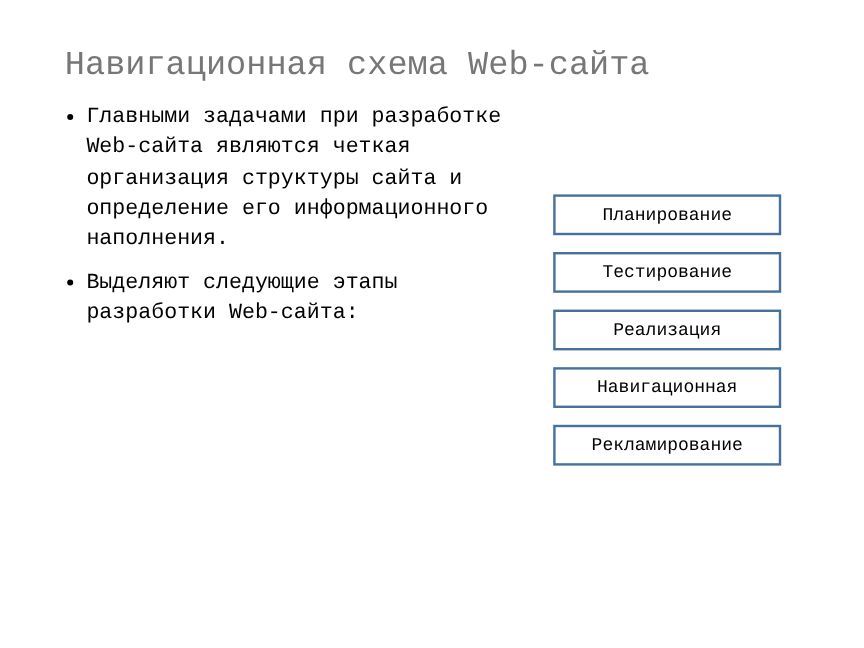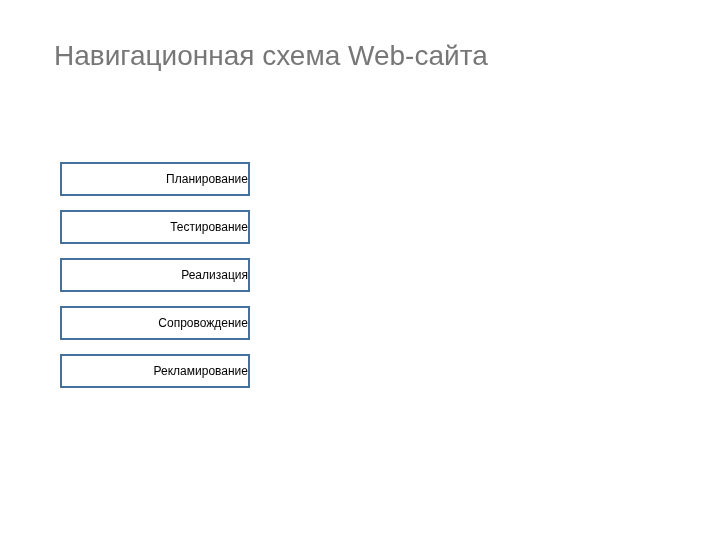--- a/index.html
+++ b/index.html
@@ -11,20 +11,21 @@
       font-family: "Segoe UI", Arial, sans-serif;
       background: #fff;
       color: #000;
       overflow: hidden;
     }
     .slide {
       width: 711px;
       height: 540px;
       padding: 40px 50px 0 50px;
       position: relative;
+      font-family: Liberation Mono, monospace;
     }
     .title {
       font-size: 28px;
       font-weight: 400;
       color: #777;
       margin: 0 0 14px 4px;
       line-height: 1.15;
     }
     .body {
       display: flex;
@@ -47,45 +48,51 @@
       width: 210px;
       padding-top: 76px;
       padding-left: 10px;
     }
     .stage {
       width: 190px;
       height: 34px;
       border: 2px solid #46719c;
       display: flex;
       align-items: center;
-      justify-content: flex-end;
-      font-size: 12px;
+      justify-content: center;
+      font-size: 15px;
       margin-bottom: 14px;
       background: #fff;
     }
   </style>
 </head>
 <body>
 
 <div class="slide">
   <h1 class="title">Навигационная схема Web-сайта</h1>
 
   <div class="body">
+    <div class="bullets">
+      <ul class="lvl">
+        <li>Главными задачами при разработке Web-сайта являются четкая организация структуры сайта и определение его информационного наполнения.</li>
+        <li style="max-width:300px;">Выделяют следующие этапы разработки Web-сайта:</li>
+      </ul>
+    </div>
 
     <div class="right-col">
       <div class="stage">
           <span>Планирование</span>
         </div>
       <div class="stage">
           <span>Тестирование</span>
         </div>
       <div class="stage">
           <span>Реализация</span>
         </div>
       <div class="stage">
-          <span>Сопровождение</span>
+          <span>Навигационная</span>
         </div>
       <div class="stage">
           <span>Рекламирование</span>
         </div>
     </div>
   </div>
 </div>
 
 </body></html>

